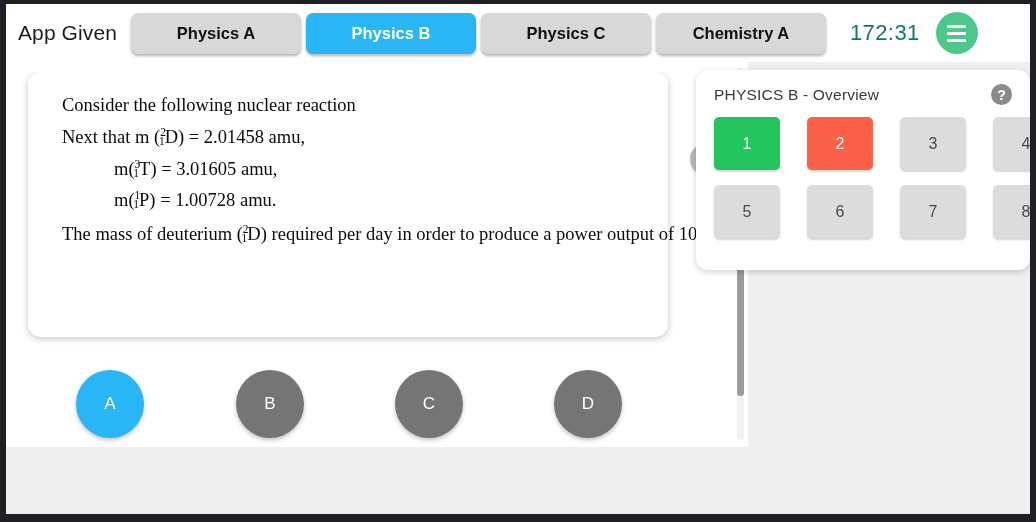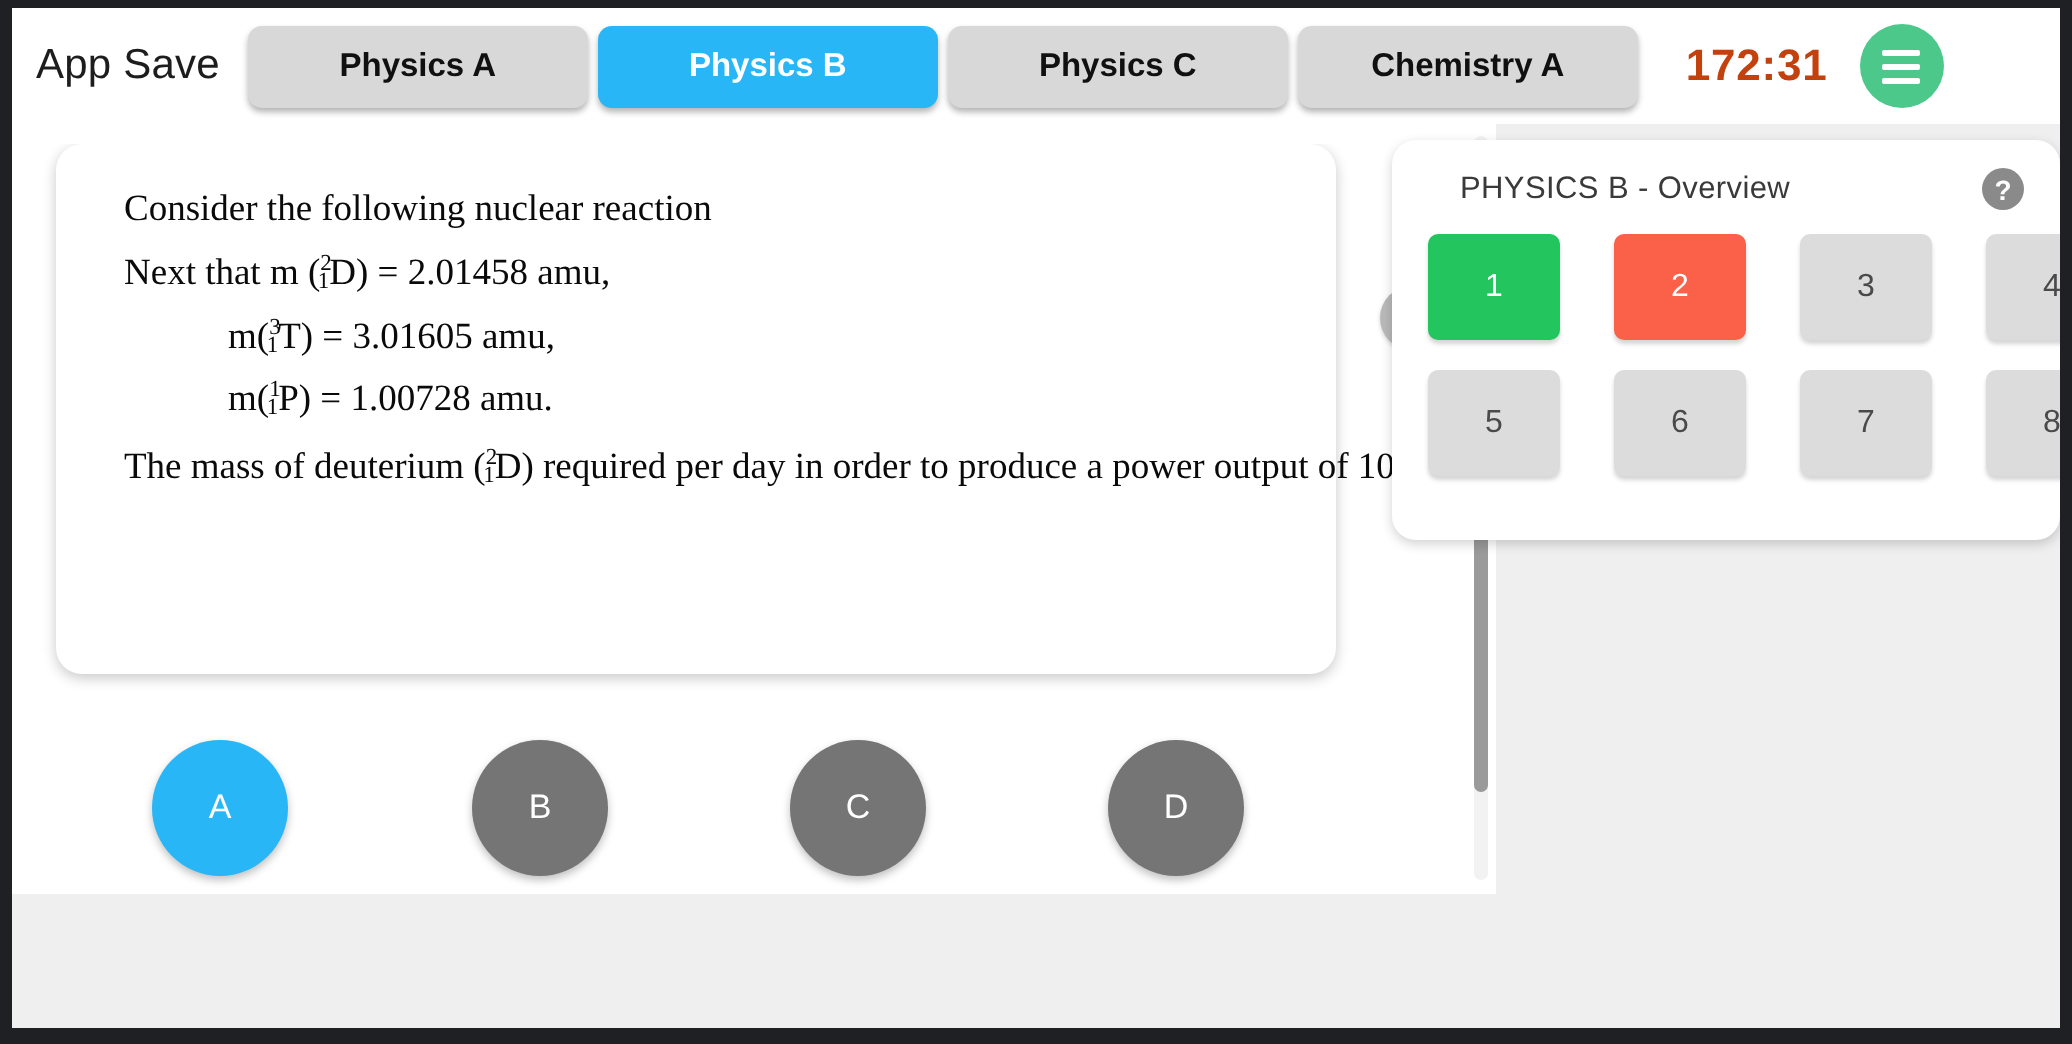--- a/index.html
+++ b/index.html
@@ -69,22 +69,22 @@
     padding: 0 12px;
   }
   .tab.active {
     background: #29b6f6;
     color: #ffffff;
   }
 
   .timer {
     margin-left: 24px;
     font-size: 22px;
-    color: #c2410c;
-    font-weight: 700;
+    color: #0f766e;
+    font-weight: 400;
     letter-spacing: .4px;
     flex: 0 0 auto;
   }
   .menu-btn {
     margin-left: 16px;
     width: 42px;
     height: 42px;
     border-radius: 50%;
     background: #4cc98a;
     display: flex;
@@ -292,21 +292,20 @@
     background: #ffffff;
     border-radius: 12px;
     box-shadow: 0 2px 6px rgba(0,0,0,.18);
     padding: 14px 18px;
   }
   .ov-head {
     display: flex;
     align-items: center;
     justify-content: space-between;
     margin-bottom: 12px;
-    margin-left: 16px;
   }
   .ov-title {
     font-size: 15.5px;
     color: #3a3a3a;
     font-weight: 400;
     letter-spacing: .2px;
   }
   .help-icon {
     width: 21px;
     height: 21px;
@@ -345,21 +344,21 @@
   }
   .ov-cell.answered { background: #22c55e; color: #ffffff; }
   .ov-cell.marked   { background: #fb6048; color: #ffffff; }
 </style>
 </head>
 <body>
 
 <div id="app">
 
   <div class="topbar">
-    <div class="app-title">App Save</div>
+    <div class="app-title">App Given</div>
 
     <div class="tabs">
       <button class="tab">Physics A</button>
       <button class="tab active">Physics B</button>
       <button class="tab">Physics C</button>
       <button class="tab">Chemistry A</button>
     </div>
 
     <div class="timer">172:31</div>
 

